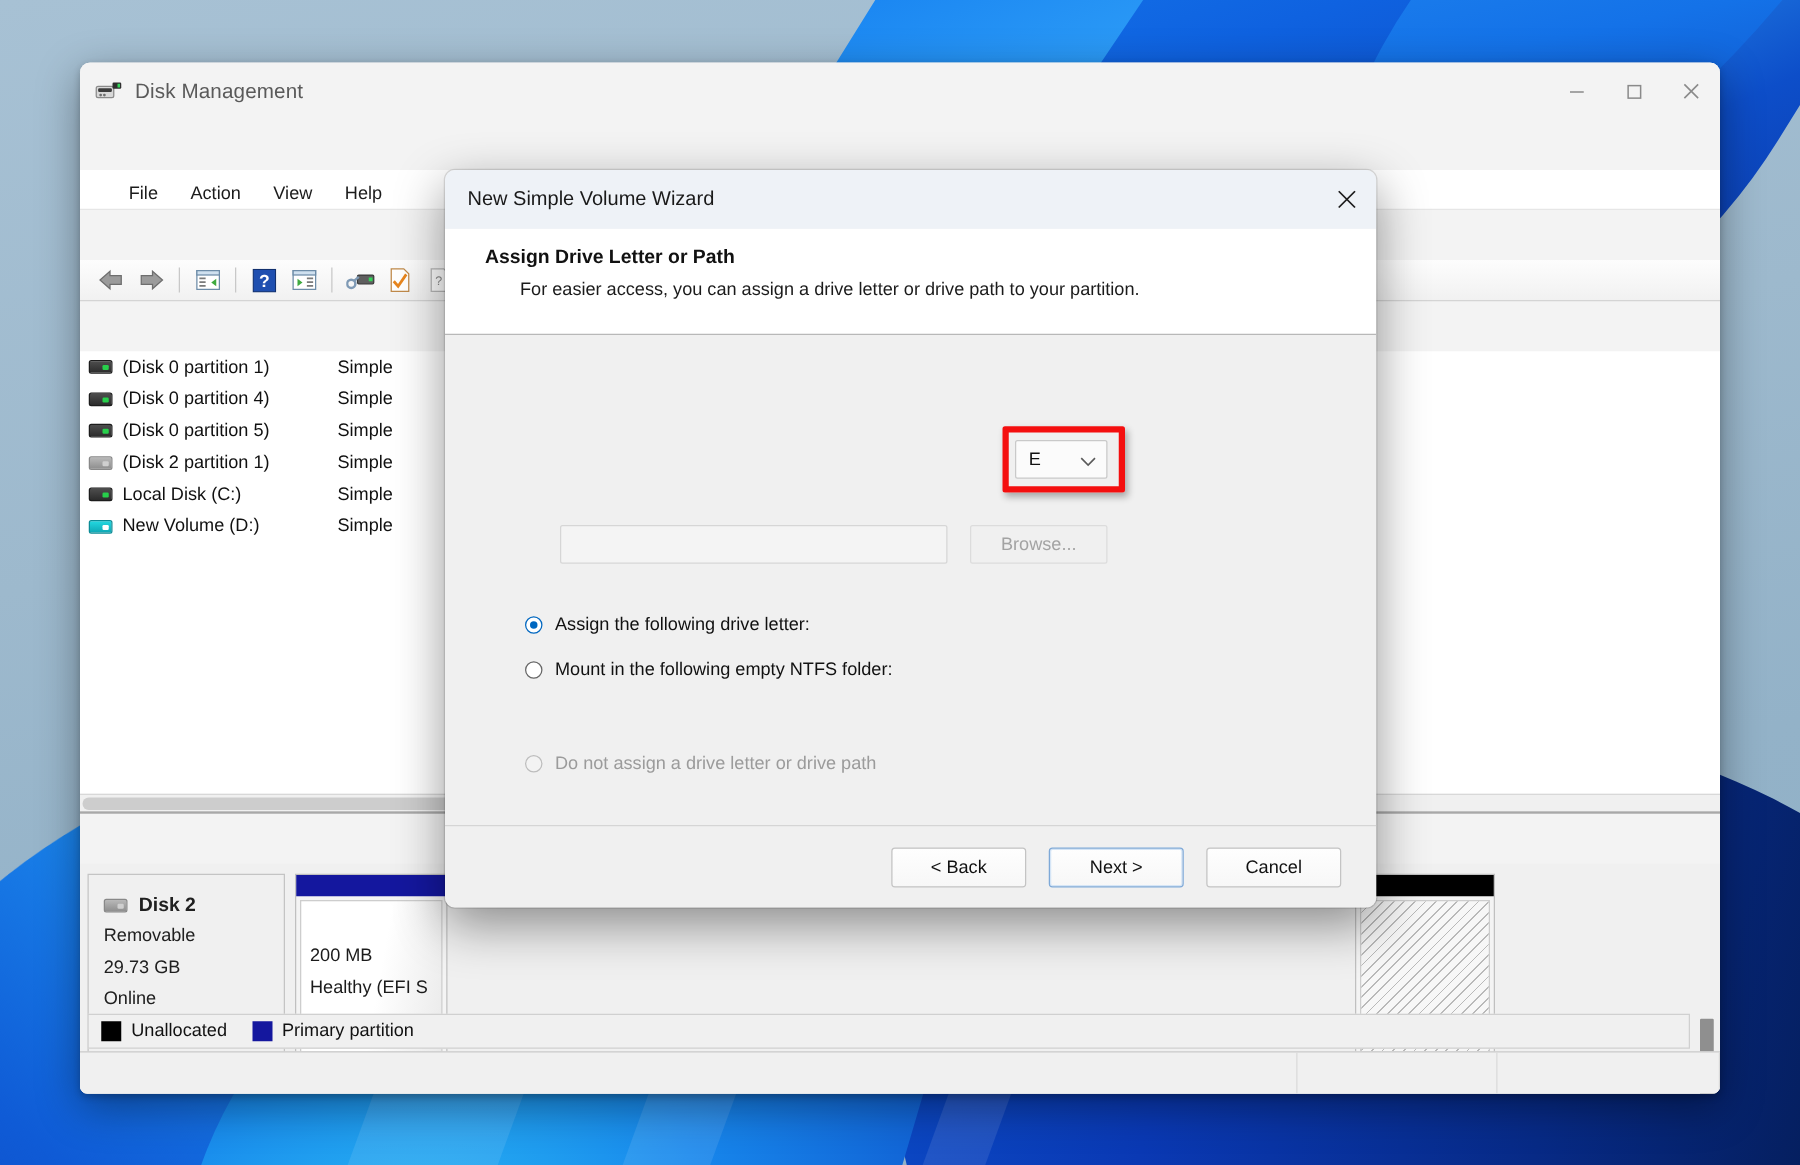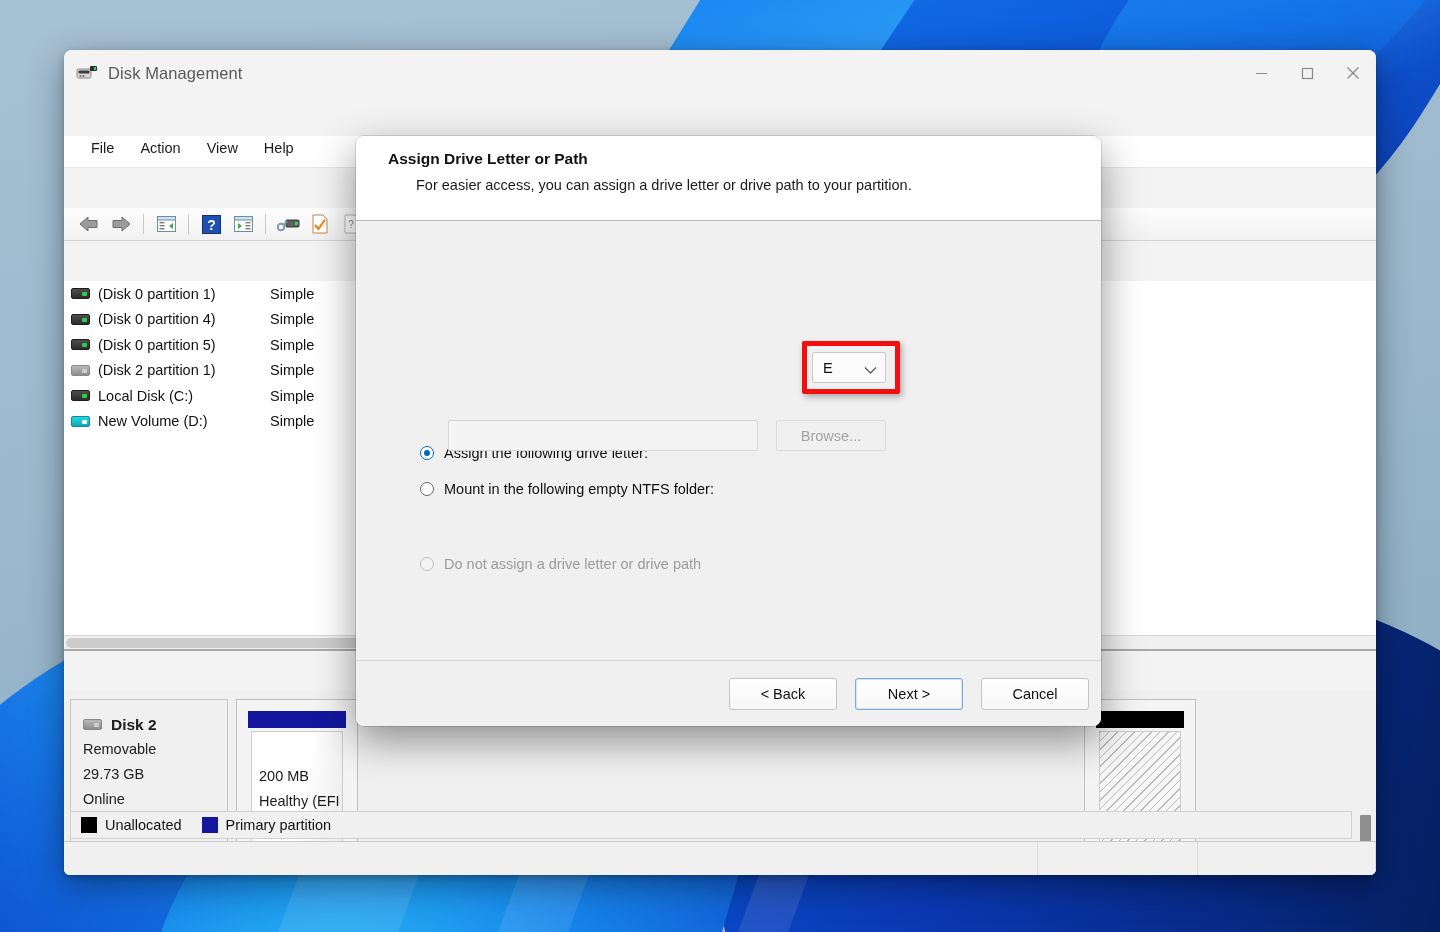--- a/index.html
+++ b/index.html
@@ -92,22 +92,22 @@
     margin-left: 10px;
     font-size: 16.5px; color:#5a5a5a; letter-spacing:.1px;
   }
   .wincontrols { position:absolute; right:0; top:0; height:46px; display:flex; }
   .wc { width: 46px; height:46px; display:flex; align-items:center; justify-content:center; }
   .wc svg { display:block; }
 
   .menubar {
     height: 32px; flex:0 0 32px;
     background:#ffffff;
-    display:flex; align-items:flex-start;
-    padding-left: 16px; gap: 4px;
+    display:flex; align-items:flex-end;
+    padding-left: 28px; gap: 4px;
     border-bottom: 1px solid #e6e6e6;
   }
   .menu-item {
     font-size: 14.5px; color:#1b1b1b;
     padding: 4px 11px; border-radius:4px; cursor: default;
   }
 
   .toolbar {
     height: 33px; flex:0 0 33px;
     background: linear-gradient(180deg,#fdfdfd,#f1f1f1);
@@ -180,21 +180,21 @@
     background:#f0f0f0;
     border: 1px solid #c4c4c4;
     padding: 12px 12px;
     font-size: 14.5px; color:#202020; line-height: 25px;
   }
   .disk-info .dtitle { display:flex; align-items:center; gap:9px; font-weight:bold; font-size:15.5px; }
   .disk-part-wrap { margin-left: 8px; display:flex; gap: 0; }
   .disk-part {
     width: 122px; height: 167px;
     border: 1px solid #c0c0c0;
-    background:#f4f4f4; padding: 14px;
+    background:#f4f4f4; padding: 3px;
   }
   .part-bar { height: 17px; background:#14179e; margin:-3px -3px 3px -3px; }
   .part-bar.black { background:#000000; }
   .part-body {
     height: 122px;
     background: linear-gradient(100deg,#ffffff 0%, #ffffff 55%, #eaeaea 100%);
     border:1px solid #cdcdcd;
     padding: 32px 7px 0 7px;
     font-size: 14.5px; color:#1b1b1b; line-height: 25px;
     white-space: nowrap; overflow:hidden;
@@ -253,21 +253,21 @@
     border-bottom: 1px solid #b8b8b8;
     padding: 14px 0 0 32px;
   }
   .wz-h1 { font-size: 15.5px; font-weight: bold; color:#111; }
   .wz-h2 { font-size: 14.5px; color:#1b1b1b; margin-top: 9px; margin-left: 28px; }
   .wz-body { flex:1; position:relative; background:#f0f0f0; }
   .wz-footer {
     flex:0 0 66px; background:#f0f0f0;
     border-top:1px solid #d5d5d5;
     display:flex; align-items:center; justify-content:flex-end;
-    gap: 18px; padding-right: 12px;
+    gap: 18px; padding-right: 28px;
   }
   .wz-btn {
     width: 108px; height: 32px;
     background: linear-gradient(180deg,#fefefe,#f7f7f7);
     border:1px solid #c4c4c4; border-radius:3px;
     font-size:14.5px; color:#111;
     display:flex; align-items:center; justify-content:center;
     cursor:default;
   }
   .wz-btn.default { border-color:#7ea9d8; box-shadow: 0 0 0 1px #d5e5f6 inset; }
@@ -536,20 +536,29 @@
 
     <div class="statusbar">
       <div class="sb-cell sb-1"></div>
       <div class="sb-cell sb-2"></div>
       <div class="sb-cell sb-3"></div>
     </div>
   </div>
 </div>
 
 <div id="wizard">
+  <div class="wz-title">
+    <span class="wz-title-text">New Simple Volume Wizard</span>
+    <div class="wz-close">
+      <svg width="17" height="17" viewBox="0 0 17 17">
+        <line x1="2" y1="2" x2="15" y2="15" stroke="#1a1a1a" stroke-width="1.4"></line>
+        <line x1="15" y1="2" x2="2" y2="15" stroke="#1a1a1a" stroke-width="1.4"></line>
+      </svg>
+    </div>
+  </div>
 
   <div class="wz-header">
     <div class="wz-h1">Assign Drive Letter or Path</div>
     <div class="wz-h2">For easier access, you can assign a drive letter or drive path to your partition.</div>
   </div>
 
   <div class="wz-body">
 
     <div class="opt-row" style="left:64px; top:224px;">
       <span class="radio checked"></span>

